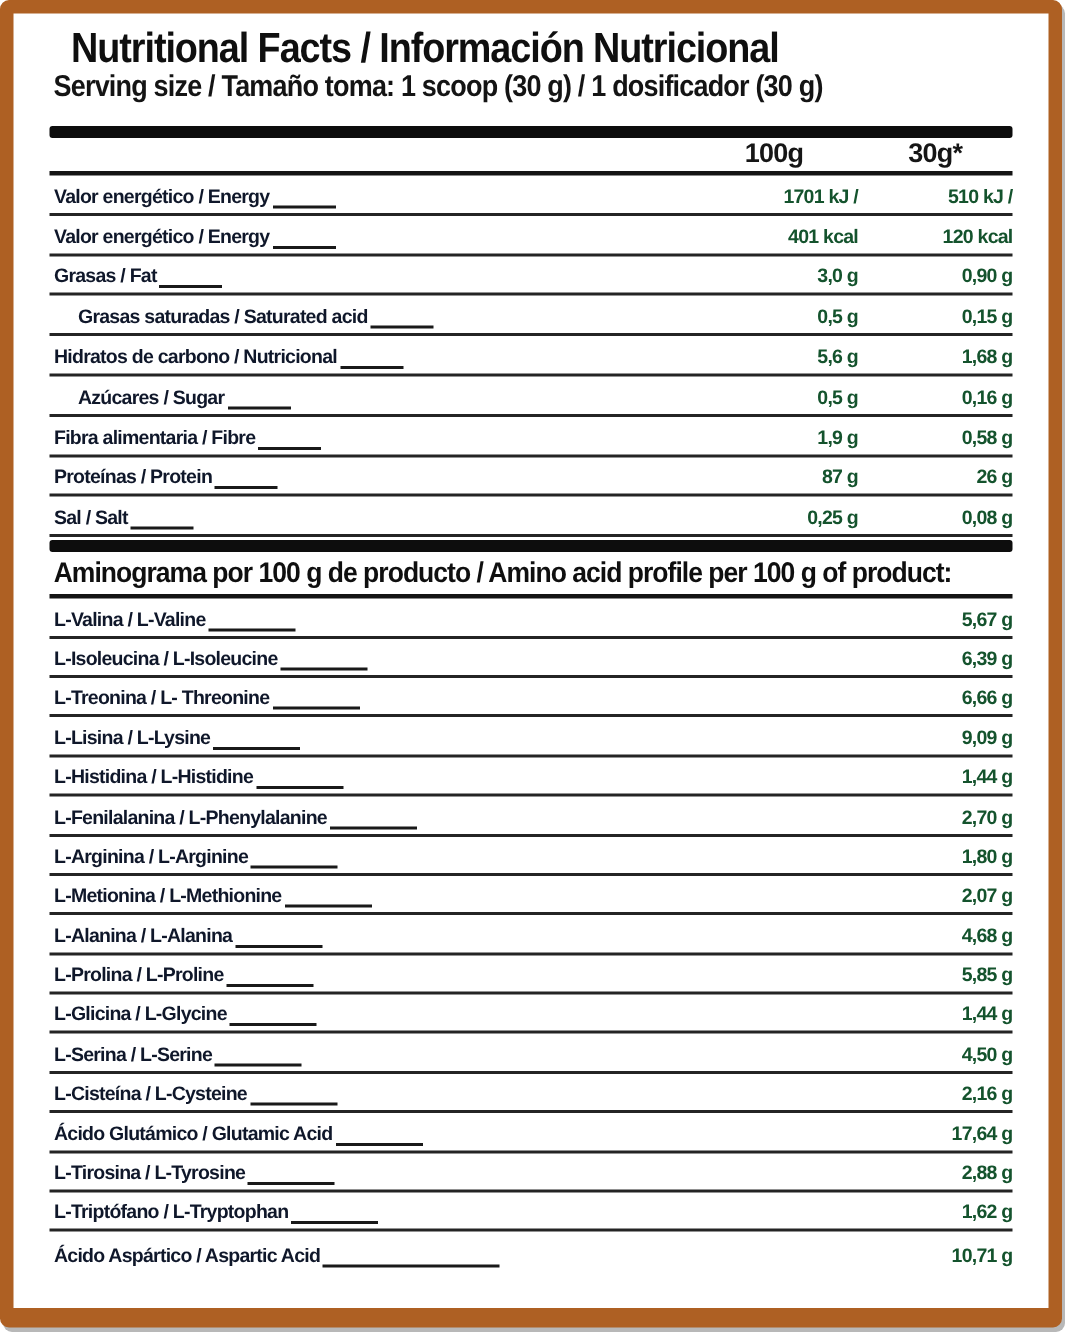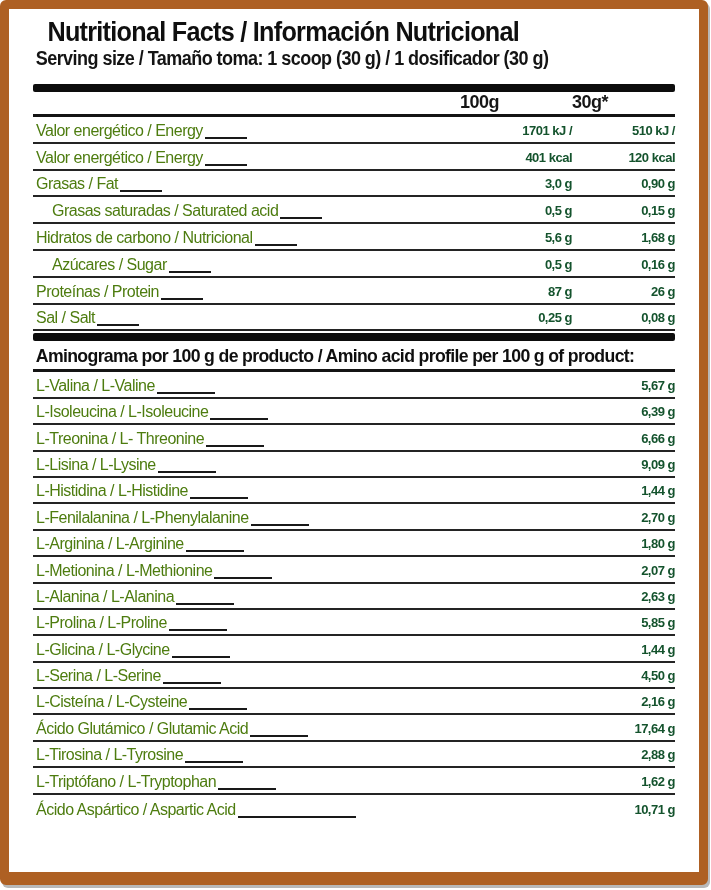--- a/index.html
+++ b/index.html
@@ -60,40 +60,42 @@
     align-items: flex-end;
     height: 21px;
     padding-bottom: 1px;
   }
   .col-header .fill { flex: 1; }
   .col-h {
     flex: none;
     font-size: 18px;
     font-weight: 700;
     letter-spacing: -0.5px;
+    text-align: center;
     white-space: nowrap;
   }
   .col-h1 { width: 112px; }
   .col-h2 { width: 103px; }
   .nrow, .arow {
     display: flex;
     align-items: flex-end;
     border-bottom: 2px solid #242424;
     box-sizing: border-box;
     white-space: nowrap;
   }
   .nrow { height: 26.8px; }
   .arow { height: 26.4px; }
   .nname, .aname {
     flex: none;
-    font-size: 16px;
+    font-size: 13px;
     letter-spacing: -0.5px;
     line-height: 23px;
     padding-left: 3px;
-    color: #4d7c0f;
+    color: #0f172a;
+    font-weight: bold;
   }
   .indent .nname { padding-left: 19px; }
   .leader {
     flex: none;
     width: 42px;
     height: 12px;
     border-bottom: 2.5px solid #191919;
     margin-bottom: 3px;
     margin-left: 2px;
   }
@@ -180,20 +182,27 @@
       <span class="v2">1,68 g</span>
     </div>
     <div class="nrow indent">
       <span class="nname">Azúcares / Sugar</span>
       <span class="leader"></span>
         <span class="fill"></span>
       <span class="v1">0,5 g</span>
       <span class="v2">0,16 g</span>
     </div>
     <div class="nrow">
+      <span class="nname">Fibra alimentaria / Fibre</span>
+      <span class="leader"></span>
+        <span class="fill"></span>
+      <span class="v1">1,9 g</span>
+      <span class="v2">0,58 g</span>
+    </div>
+    <div class="nrow">
       <span class="nname">Proteínas / Protein</span>
       <span class="leader"></span>
         <span class="fill"></span>
       <span class="v1">87 g</span>
       <span class="v2">26 g</span>
     </div>
     <div class="nrow">
       <span class="nname">Sal / Salt</span>
       <span class="leader"></span>
         <span class="fill"></span>
@@ -253,21 +262,21 @@
     <div class="arow">
       <span class="aname">L-Metionina / L-Methionine</span>
       <span class="leader"></span>
         <span class="fill"></span>
       <span class="aval">2,07 g</span>
     </div>
     <div class="arow">
       <span class="aname">L-Alanina / L-Alanina</span>
       <span class="leader"></span>
         <span class="fill"></span>
-      <span class="aval">2,63 g</span>
+      <span class="aval">4,68 g</span>
     </div>
     <div class="arow">
       <span class="aname">L-Prolina / L-Proline</span>
       <span class="leader"></span>
         <span class="fill"></span>
       <span class="aval">5,85 g</span>
     </div>
     <div class="arow">
       <span class="aname">L-Glicina / L-Glycine</span>
       <span class="leader"></span>

